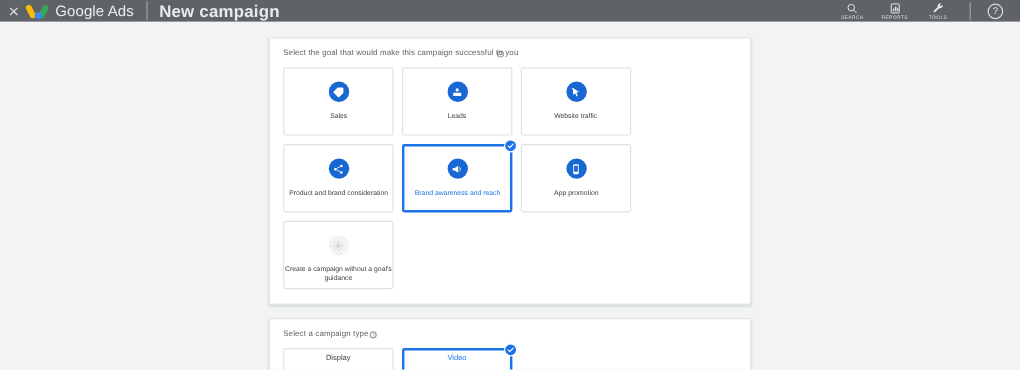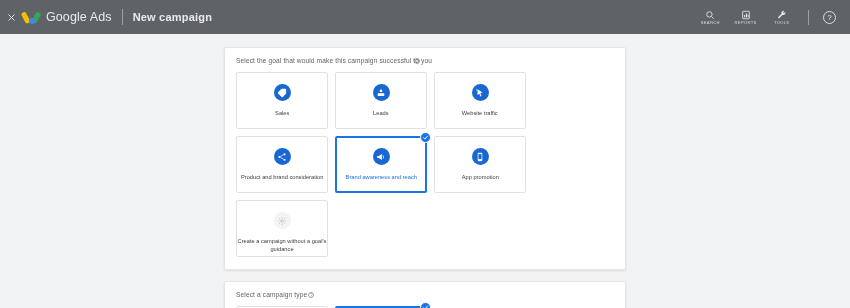--- a/index.html
+++ b/index.html
@@ -12,21 +12,21 @@
 
   body {
     font-family: "Liberation Sans", sans-serif;
     background: #f1f3f4;
     font-size: 11px;
     color: #3c4043;
   }
 
   
   .appbar {
-    height: 34px;
+    height: 18px;
     background: #5f6368;
     display: flex;
     align-items: center;
     padding: 0 6px 0 4px;
     position: relative;
   }
 
   .appbar-close {
     width: 14px;
     height: 14px;
@@ -83,21 +83,21 @@
 
   .appbar-divider {
     width: 1px;
     height: 16px;
     background: #9aa0a6;
     margin: 0 10px;
   }
 
   .page-label {
     color: #e8eaed;
-    font-size: 11px;
+    font-size: 14px;
     font-weight: bold;
     white-space: nowrap;
     letter-spacing: .2px;
   }
 
   .appbar-spacer { flex: 1 1 auto; }
 
   .appbar-tools {
     display: flex;
     align-items: center;

